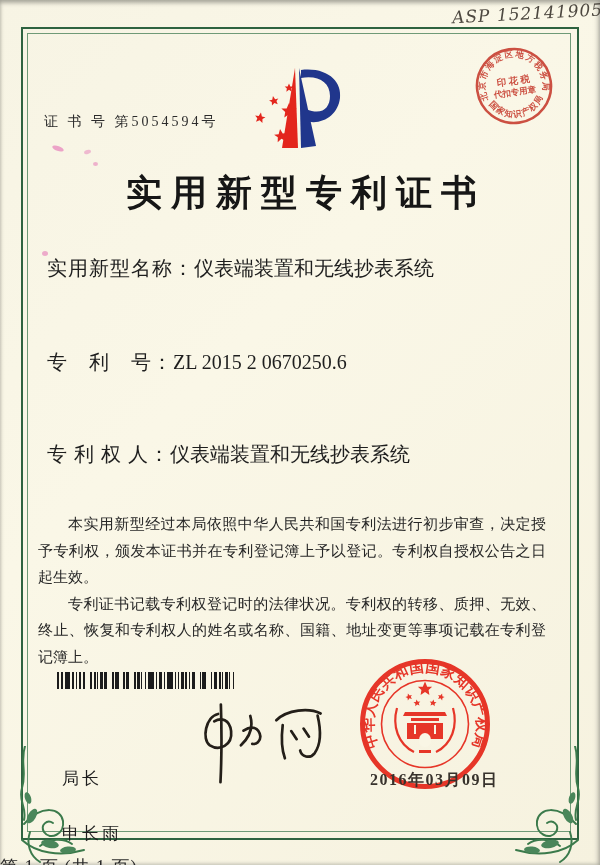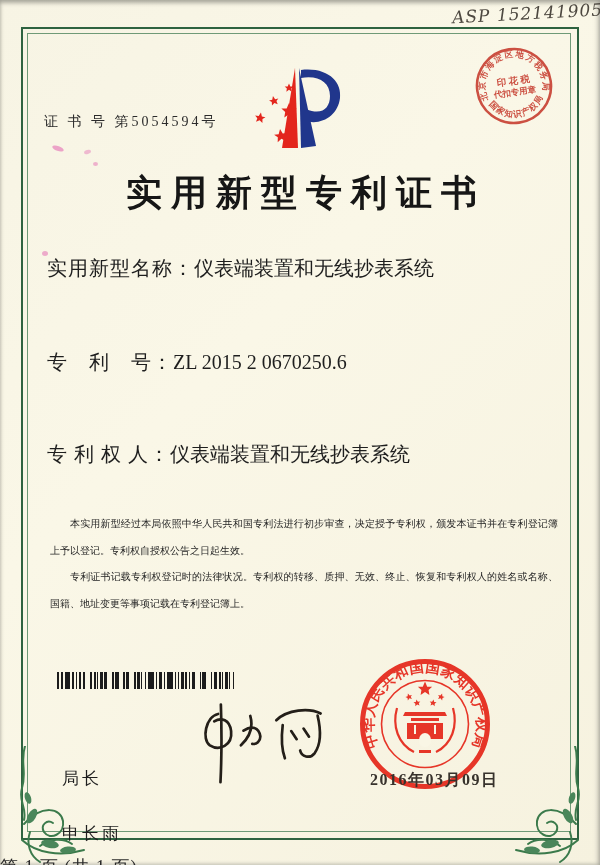--- a/index.html
+++ b/index.html
@@ -16,21 +16,21 @@
   .cert-no{position:absolute;left:44px;top:79px;font-size:14px;letter-spacing:3px;color:#2b2b2b;margin-top:34px;}
   
   .logo{position:absolute;left:246px;top:58px;width:100px;height:96px;}
   
   .title{position:absolute;left:12px;right:0;top:169px;text-align:center;font-size:36px;font-weight:bold;letter-spacing:9px;color:#161616;}
   
   .field{position:absolute;left:47px;font-size:20px;color:#1e1e1e;white-space:nowrap;}
   .field .lab{letter-spacing:1px;}
   .f1{top:255px}.f2{top:303px}.f3{top:349px}.f4{top:395px}.f5{top:441px}.f6{top:487px}
   
-  .body-text{position:absolute;left:50px;top:511px;width:508px;font-size:10px;line-height:26.5px;text-align:justify;color:#262626;}
+  .body-text{position:absolute;left:38px;top:511px;width:508px;font-size:15px;line-height:26.5px;text-align:justify;color:#262626;}
   .body-text p{margin:0;text-indent:2em;}
   
   .barcode{position:absolute;left:57px;top:672px;width:178px;height:17px;
     background-image:
       repeating-linear-gradient(90deg,#1c1c1c 0 1.5px,transparent 1.5px 3.5px,#1c1c1c 3.5px 6px,transparent 6px 7.5px,#1c1c1c 7.5px 8.5px,transparent 8.5px 11px),
       repeating-linear-gradient(90deg,transparent 0 9px,#1c1c1c 9px 11px,transparent 11px 17px);
   }
   
   .director{position:absolute;left:62px;top:735px;font-size:17px;letter-spacing:3px;color:#1f1f1f;}
   .director div{margin-bottom:10px;margin-top:32px;}

